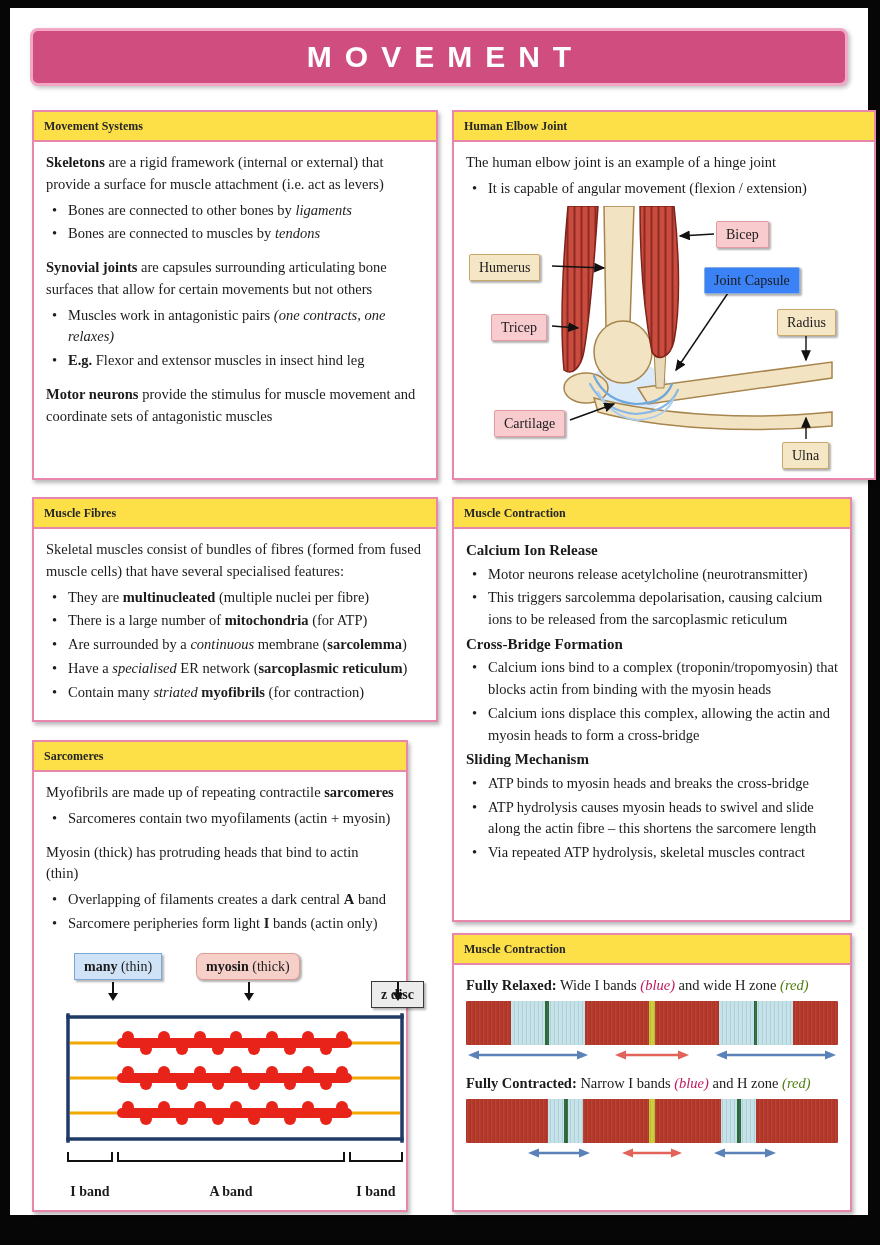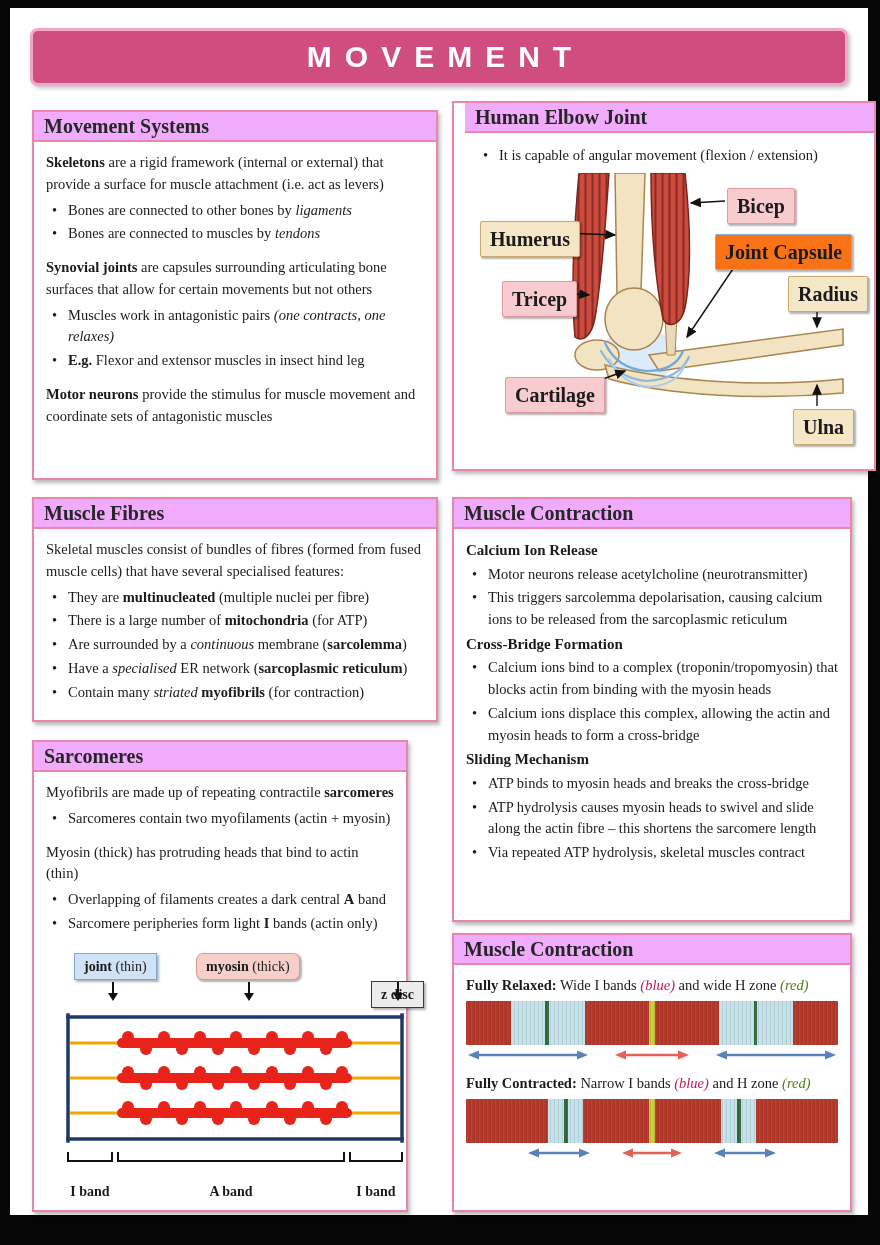--- a/index.html
+++ b/index.html
@@ -9,43 +9,43 @@
 
   
   .title-bar { position:absolute; left:20px; top:20px; width:818px; height:58px;
     background:#d04d80; border:3px solid #f2a8c4; border-radius:8px;
     display:flex; align-items:center; justify-content:center; box-shadow:2px 2px 4px rgba(0,0,0,.25); }
   .title-bar span { color:#fff; font-family:"Liberation Sans", sans-serif; font-weight:bold;
     font-size:30px; letter-spacing:13px; text-indent:13px; }
 
   
   .panel { position:absolute; background:#fff; border:2px solid #e886ab; box-shadow:2px 3px 4px rgba(0,0,0,.28); }
-  .panel-header { height:30px; background:#f0abfc; border-bottom:2px solid #e886ab;
-    display:flex; align-items:center; padding:0 10px; font-weight:bold; font-size:20px; color:#262626; }
+  .panel-header { height:30px; background:#fde047; border-bottom:2px solid #e886ab;
+    display:flex; align-items:center; padding:0 10px; font-weight:bold; font-size:12px; color:#262626; }
   .panel-body { position:relative; padding:10px 12px; font-size:14.5px; line-height:1.5; }
 
   .para { margin:0 0 4px 0; }
   .mt12 { margin-top:12px; }
   .mt8  { margin-top:8px; }
   .b { font-weight:bold; }
   .i { font-style:italic; }
   .bullet { position:relative; padding-left:22px; margin:2px 0; }
   .bullet::before { content:"\2022"; position:absolute; left:6px; top:0; }
   .subhead { font-weight:bold; font-size:15px; margin:0 0 2px 0; }
   .t-blue { color:#be185d; }
   .t-red  { color:#4d7c0f; }
 
   
   .elbow-diagram { position:relative; width:372px; height:268px; margin-top:6px; }
   .elbow-diagram svg { position:absolute; inset:0; }
-  .dlabel { position:absolute; font-size:20px; padding:2px 9px; border:1.5px solid; border-radius:2px;
-    white-space:nowrap; box-shadow:1.5px 1.5px 2px rgba(0,0,0,.3); background:#fff; z-index:2;font-weight:bold; }
+  .dlabel { position:absolute; font-size:14px; padding:2px 9px; border:1.5px solid; border-radius:2px;
+    white-space:nowrap; box-shadow:1.5px 1.5px 2px rgba(0,0,0,.3); background:#fff; z-index:2; }
   .dlabel.tan  { background:#f5e7c6; border-color:#c9a96b; }
   .dlabel.pink { background:#f8cbcf; border-color:#e49aa2; }
-  .dlabel.blue { background:#f97316; border-color:#85aede; }
+  .dlabel.blue { background:#3b82f6; border-color:#85aede; }
 
   
   .sarc { position:relative; width:382px; height:256px; margin-top:18px; }
   .tag { position:absolute; top:0; font-size:14px; padding:2px 9px; border:1.5px solid;
     box-shadow:1.5px 1.5px 2px rgba(0,0,0,.3); white-space:nowrap; }
   .tag.blue { background:#cfe2f6; border-color:#7ba6d8; }
   .tag.red  { background:#f6cfc9; border-color:#dd9a90;border-radius:7px; }
   .tag.gray { background:#ececec; border-color:#3a3a3a;margin-top:28px; }
   .darrow { position:absolute; top:29px; width:2px; height:17px; background:#111; }
   .darrow::after { content:""; position:absolute; bottom:-7px; left:-4px;
@@ -93,23 +93,24 @@
       <p class="para"><span class="b">Skeletons</span><span> are a rigid framework (internal or external) that provide a surface for muscle attachment (i.e. act as levers)</span></p>
       <div class="bullet"><span>Bones are connected to other bones by </span><span class="i">ligaments</span></div>
       <div class="bullet"><span>Bones are connected to muscles by </span><span class="i">tendons</span></div>
       <p class="para mt12"><span class="b">Synovial joints</span><span> are capsules surrounding articulating bone surfaces that allow for certain movements but not others</span></p>
       <div class="bullet"><span>Muscles work in antagonistic pairs </span><span class="i">(one contracts, one relaxes)</span></div>
       <div class="bullet"><span class="b">E.g.</span><span> Flexor and extensor muscles in insect hind leg</span></div>
       <p class="para mt12"><span class="b">Motor neurons</span><span> provide the stimulus for muscle movement and coordinate sets of antagonistic muscles</span></p>
     </div>
   </div>
 
-  <div class="panel" style="left:442px; top:93px; width:424px; height:370px;padding-left:11px;">
+  <div class="panel" style="left:442px; top:102px; width:424px; height:370px;">
     <div class="panel-header">Human Elbow Joint</div>
     <div class="panel-body">
+      <p class="para">The human elbow joint is an example of a hinge joint</p>
       <div class="bullet">It is capable of angular movement (flexion / extension)</div>
       <div class="elbow-diagram">
         <svg viewBox="0 0 372 268">
           <defs>
             <pattern id="mus" width="7" height="14" patternUnits="userSpaceOnUse">
               <rect width="7" height="14" fill="#c94c3e"></rect>
               <path d="M3.5,0 V14" stroke="#8e2a21" stroke-width="2"></path>
             </pattern>
             <marker id="ah" markerWidth="9" markerHeight="8" refX="7" refY="3.5" orient="auto">
               <path d="M0,0 L8,3.5 L0,7 Z" fill="#111"></path>
@@ -190,21 +191,21 @@
   <div class="panel" style="left:22px; top:732px; width:376px; height:472px;">
     <div class="panel-header">Sarcomeres</div>
     <div class="panel-body">
       <p class="para"><span>Myofibrils are made up of repeating contractile </span><span class="b">sarcomeres</span></p>
       <div class="bullet">Sarcomeres contain two myofilaments (actin + myosin)</div>
       <p class="para mt12">Myosin (thick) has protruding heads that bind to actin (thin)</p>
       <div class="bullet"><span>Overlapping of filaments creates a dark central </span><span class="b">A</span><span> band</span></div>
       <div class="bullet"><span>Sarcomere peripheries form light </span><span class="b">I</span><span> bands (actin only)</span></div>
 
       <div class="sarc">
-        <div class="tag blue" style="left:28px;"><span class="b">joint</span><span> (thin)</span></div>
+        <div class="tag blue" style="left:28px;"><span class="b">many</span><span> (thin)</span></div>
         <div class="tag red" style="left:150px;"><span class="b">myosin</span><span> (thick)</span></div>
         <div class="tag gray b" style="right:4px;">z disc</div>
         <div class="darrow" style="left:66px;"></div>
         <div class="darrow" style="left:202px;"></div>
         <div class="darrow" style="left:351px;"></div>
 
         <svg class="sarc-svg" viewBox="0 0 382 170">
           <defs>
             <g id="myo">
               <rect x="71" y="-5" width="235" height="10" rx="5" fill="#e8231a"></rect>

